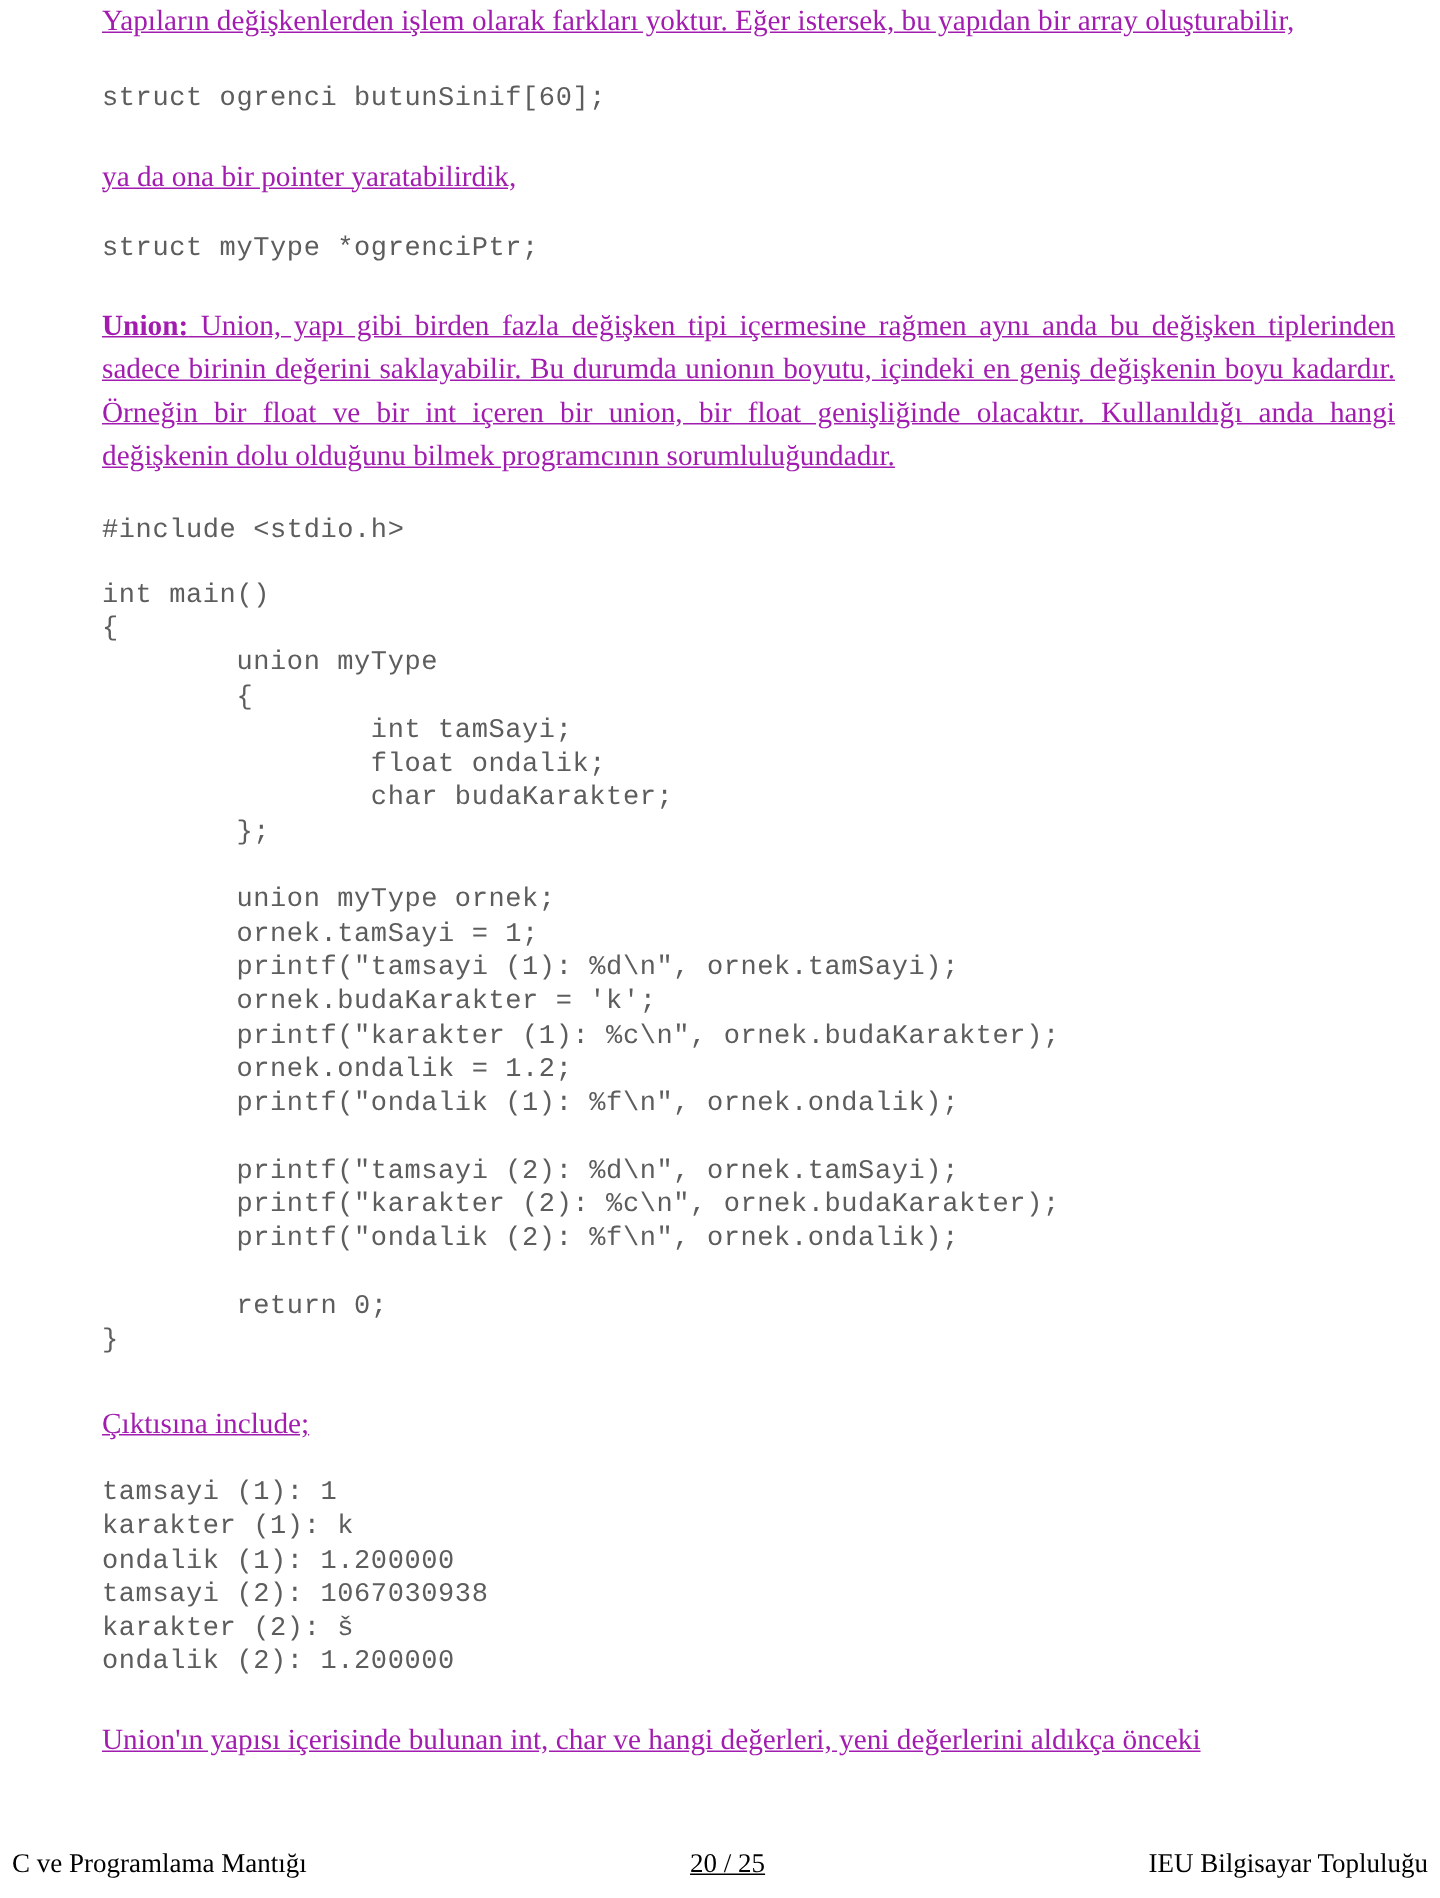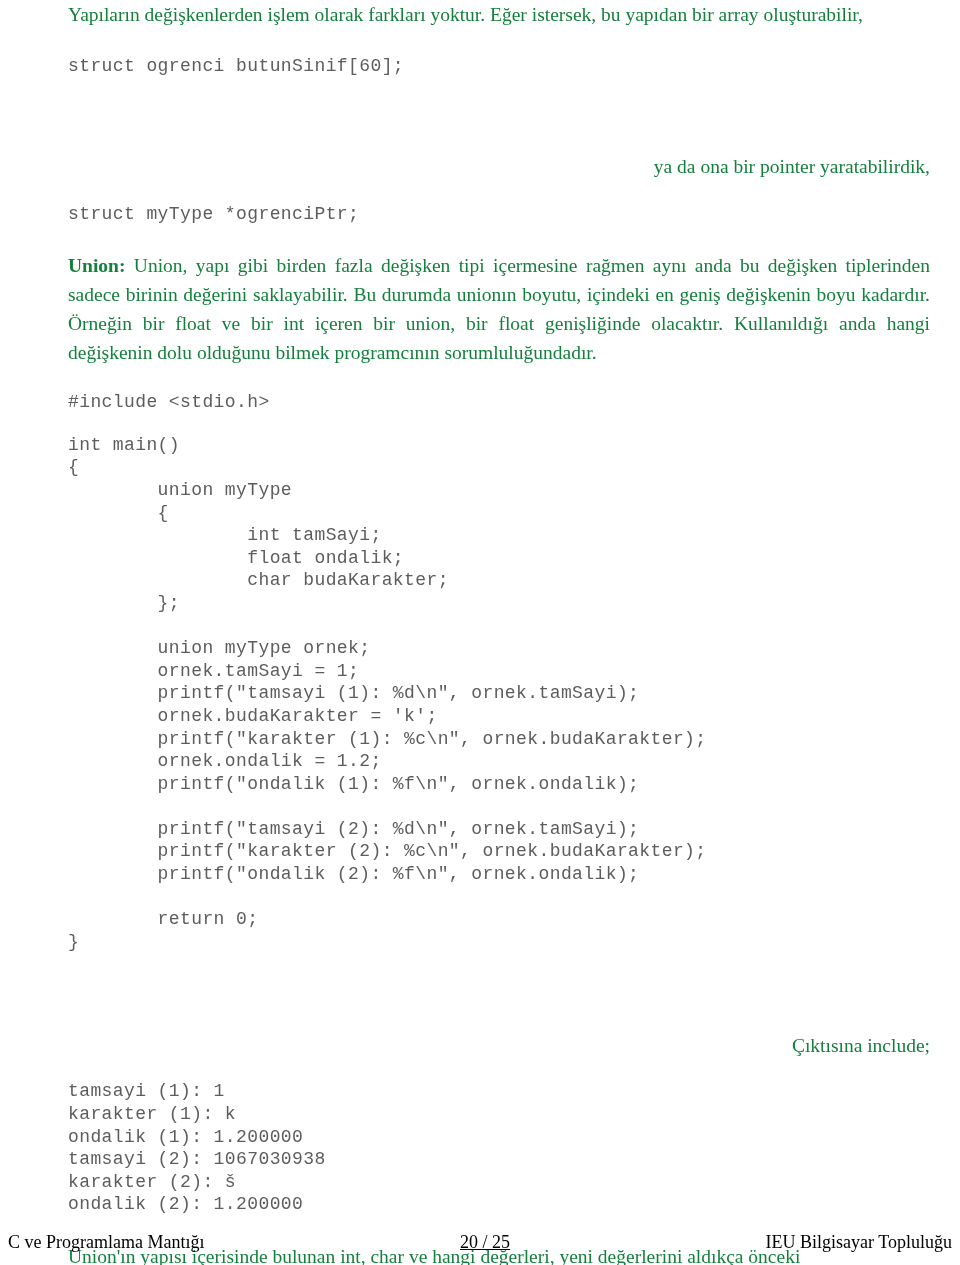--- a/index.html
+++ b/index.html
@@ -18,30 +18,30 @@
   .content {
     position: absolute;
     left: 68px;
     top: 0px;
     width: 862px;
   }
   p.body-text {
     font-family: "Liberation Serif", "DejaVu Serif", serif;
     font-size: 19.5px;
     line-height: 29px;
-    color: #15803d;
+    color: #a21caf;
     text-align: justify;
     margin: 0;
     padding: 0;
     -webkit-hyphens: none;
     hyphens: none;
+    text-decoration: underline;
   }
   p.body-text.nojustify {
-    text-align: right;
-    margin-top: 48px;
+    text-align: left;
   }
   .bold-lead {
     font-weight: bold;
   }
   pre.code {
     font-family: "Liberation Mono", "DejaVu Sans Mono", monospace;
     font-size: 18px;
     line-height: 22.6px;
     color: #5d5d5d;
     margin: 0;

